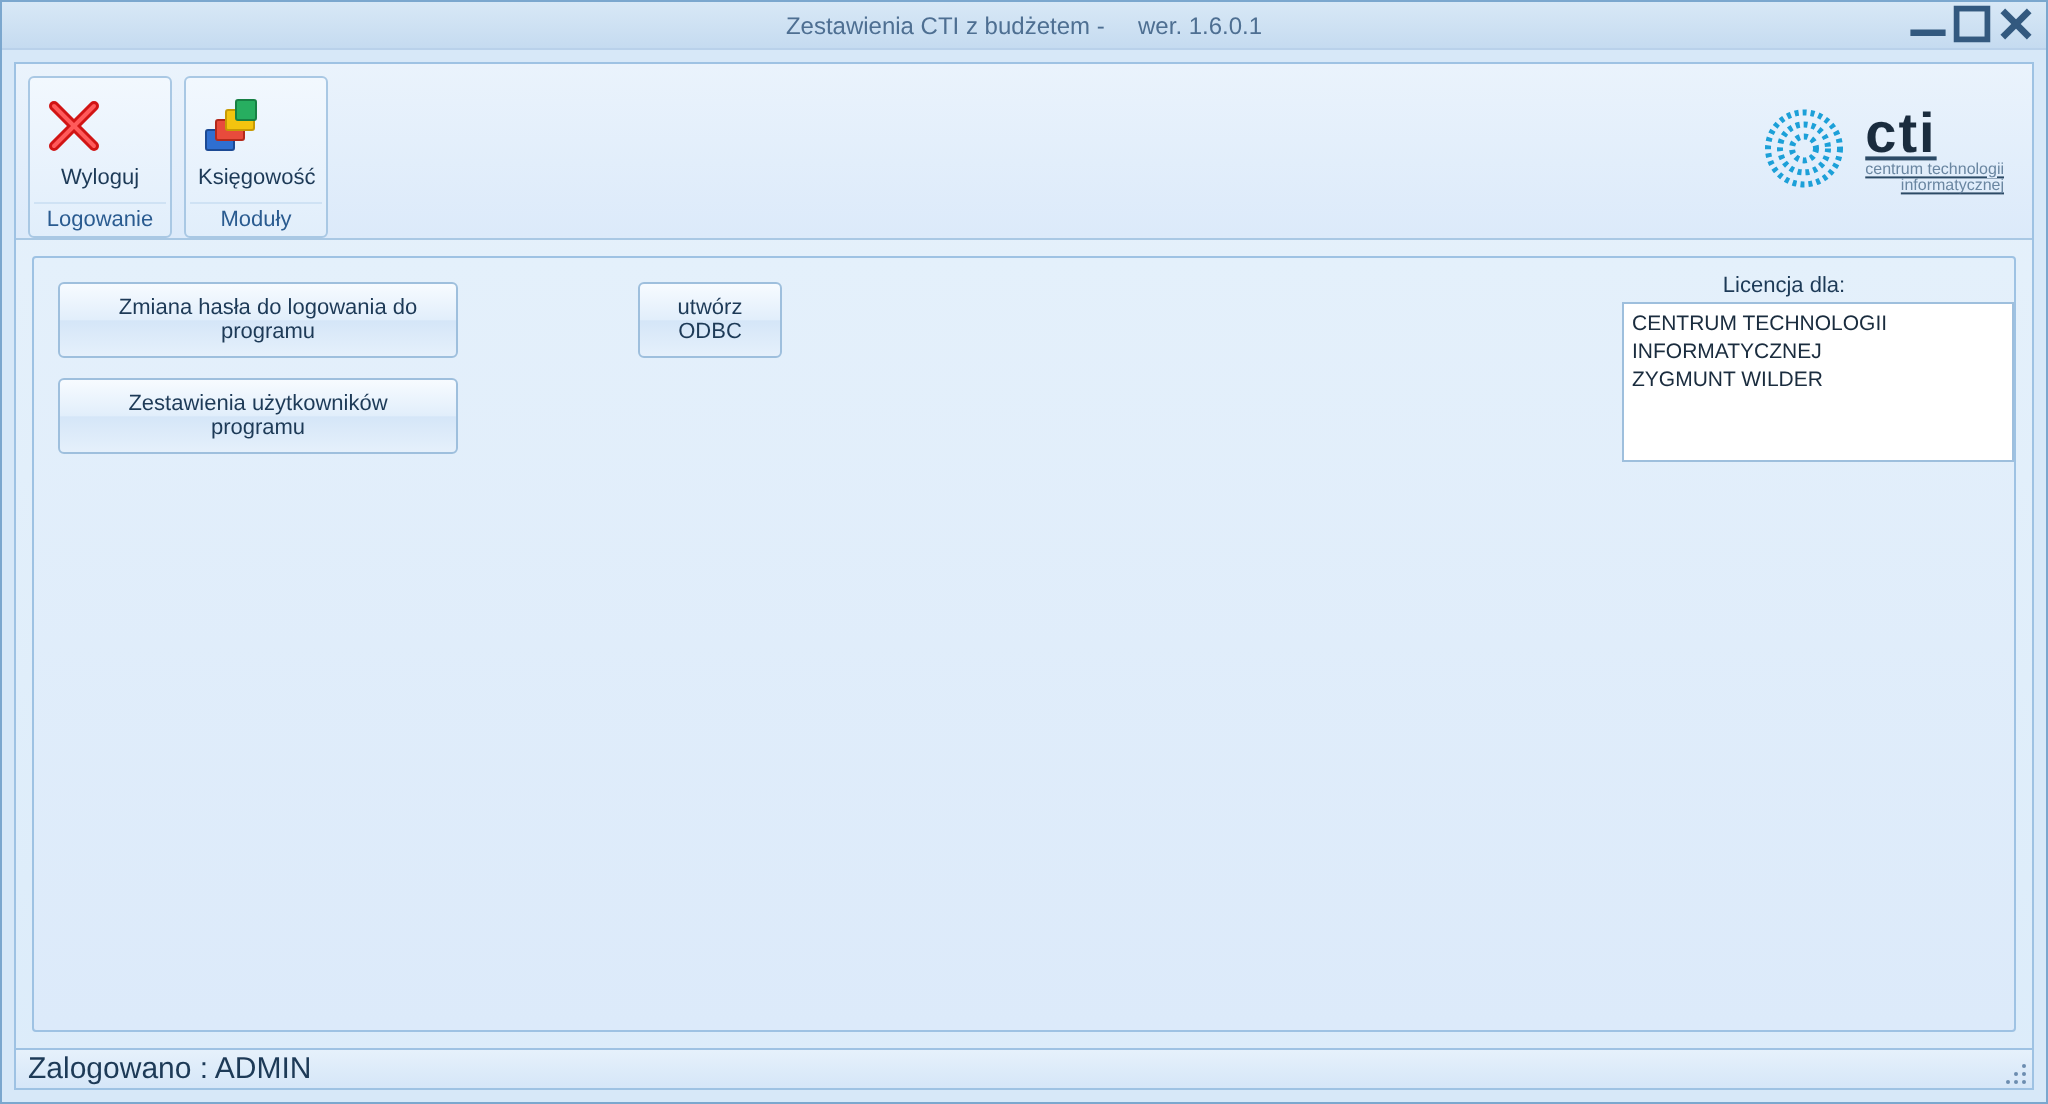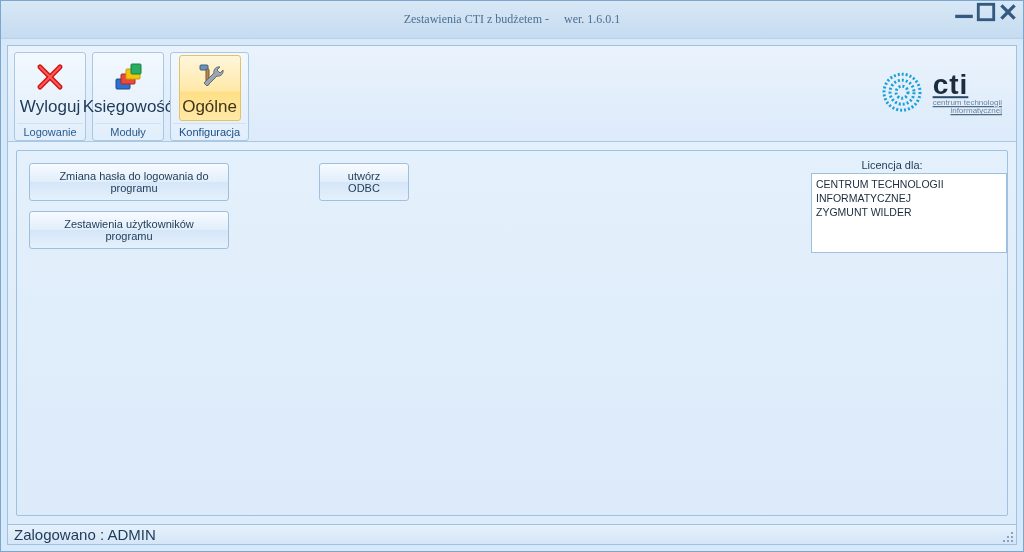--- a/index.html
+++ b/index.html
@@ -14,30 +14,29 @@
   .window {
     width: 1024px;
     height: 552px;
     border: 1px solid #7ba7ce;
     display: flex;
     flex-direction: column;
     background: #d7e8f8;
   }
   
   .titlebar {
-    height: 38px;
+    height: 24px;
     background: linear-gradient(to bottom, #d8e8f6 0%, #c5dbf0 100%);
     border-bottom: 1px solid #b9d1ea;
     display: flex;
     align-items: center;
     justify-content: center;
     position: relative;
     color: #4e6f92;
     font-size: 12px;
-    font-family: Liberation Serif, serif;
   }
   .titlebar .title-text { font-weight: 500; }
   .titlebar .win-controls {
     position: absolute;
     right: 4px;
     top: 2px;
     display: flex;
     gap: 0;
   }
   .titlebar .win-controls .win-btn {
@@ -90,27 +89,26 @@
     padding: 2px 6px 1px;
     font-size: 11px;
     border-top: 1px solid #cfe2f4;
     margin-top: 2px;
   }
   .ribbon-group-title.active { color: #1a4d86; font-weight: 500; }
   .ribbon-btn {
     width: 62px;
     display: flex;
     flex-direction: column;
-    align-items: center;
     justify-content: flex-start;
     padding: 6px 2px 4px;
     border-radius: 3px;
     cursor: default;
     color: #1d3a57;
-    font-size: 17px;
+    font-size: 11px;
     text-align: center;
   }
   .ribbon-btn.hover {
     background: linear-gradient(to bottom, #fff6db 0%, #ffe9a8 55%, #ffdf86 56%, #ffe9a8 100%);
     border: 1px solid #e5c365;
     padding: 5px 1px 3px;
     color: #3f3416;
   }
   .ribbon-btn .icon {
     width: 32px;
@@ -284,37 +282,20 @@
                 <rect x="14" y="8" width="14" height="10" rx="1" fill="#f3c40f" stroke="#c79a04"></rect>
                 <rect x="19" y="3" width="10" height="10" rx="1" fill="#27ae60" stroke="#178044"></rect>
               </svg>
             </span>
             <span>Księgowość</span>
           </div>
         </div>
         <div class="ribbon-group-title">Moduły</div>
       </div>
 
-      <div class="ribbon-group">
-        <div class="ribbon-group-inner">
-          <div class="ribbon-btn hover">
-            <span class="icon">
-              <svg viewBox="0 0 32 32">
-
-                <rect x="6" y="4" width="8" height="5" rx="1" fill="#6b92b9" stroke="#3d5f82"></rect>
-                <rect x="12" y="8" width="3" height="16" rx="1" fill="#b58853" stroke="#7a5735"></rect>
-
-                <path d="M26 6 a5 5 0 0 0 -6 6 L10 22 l3 3 L23 15 a5 5 0 0 0 6 -6 l-3 3 -3 -3 z" fill="#9aa6b2" stroke="#5f6b77" stroke-width="1"></path>
-              </svg>
-            </span>
-            <span>Ogólne</span>
-          </div>
-        </div>
-        <div class="ribbon-group-title active">Konfiguracja</div>
-      </div>
 
       <div class="logo">
         <span>
           <svg width="42" height="42" viewBox="0 0 42 42">
             <circle cx="21" cy="21" r="18" fill="none" stroke="#1ca0d8" stroke-width="3" stroke-dasharray="2 2"></circle>
             <circle cx="21" cy="21" r="12" fill="none" stroke="#1ca0d8" stroke-width="3" stroke-dasharray="2 2"></circle>
             <circle cx="21" cy="21" r="6" fill="none" stroke="#1ca0d8" stroke-width="3" stroke-dasharray="2 2"></circle>
           </svg>
         </span>
         <div>
@@ -324,21 +305,21 @@
           </div>
         </div>
       </div>
     </div>
 
     <div class="content-wrap">
       <div class="content-panel">
 
         <div class="btn-row">
           <button class="action-btn" style="width:200px;padding-left:24px;">Zmiana hasła do logowania do programu</button>
-          <button class="action-btn" style="width:90px;">utwórz ODBC</button>
+          <button class="action-btn" style="width:72px;">utwórz ODBC</button>
         </div>
         <button class="action-btn" style="width:200px;">Zestawienia użytkowników programu</button>
 
         <div class="license">
           <div class="license-label">Licencja dla:</div>
           <div class="license-box">CENTRUM TECHNOLOGII INFORMATYCZNEJ
 ZYGMUNT WILDER</div>
         </div>
 
       </div>

